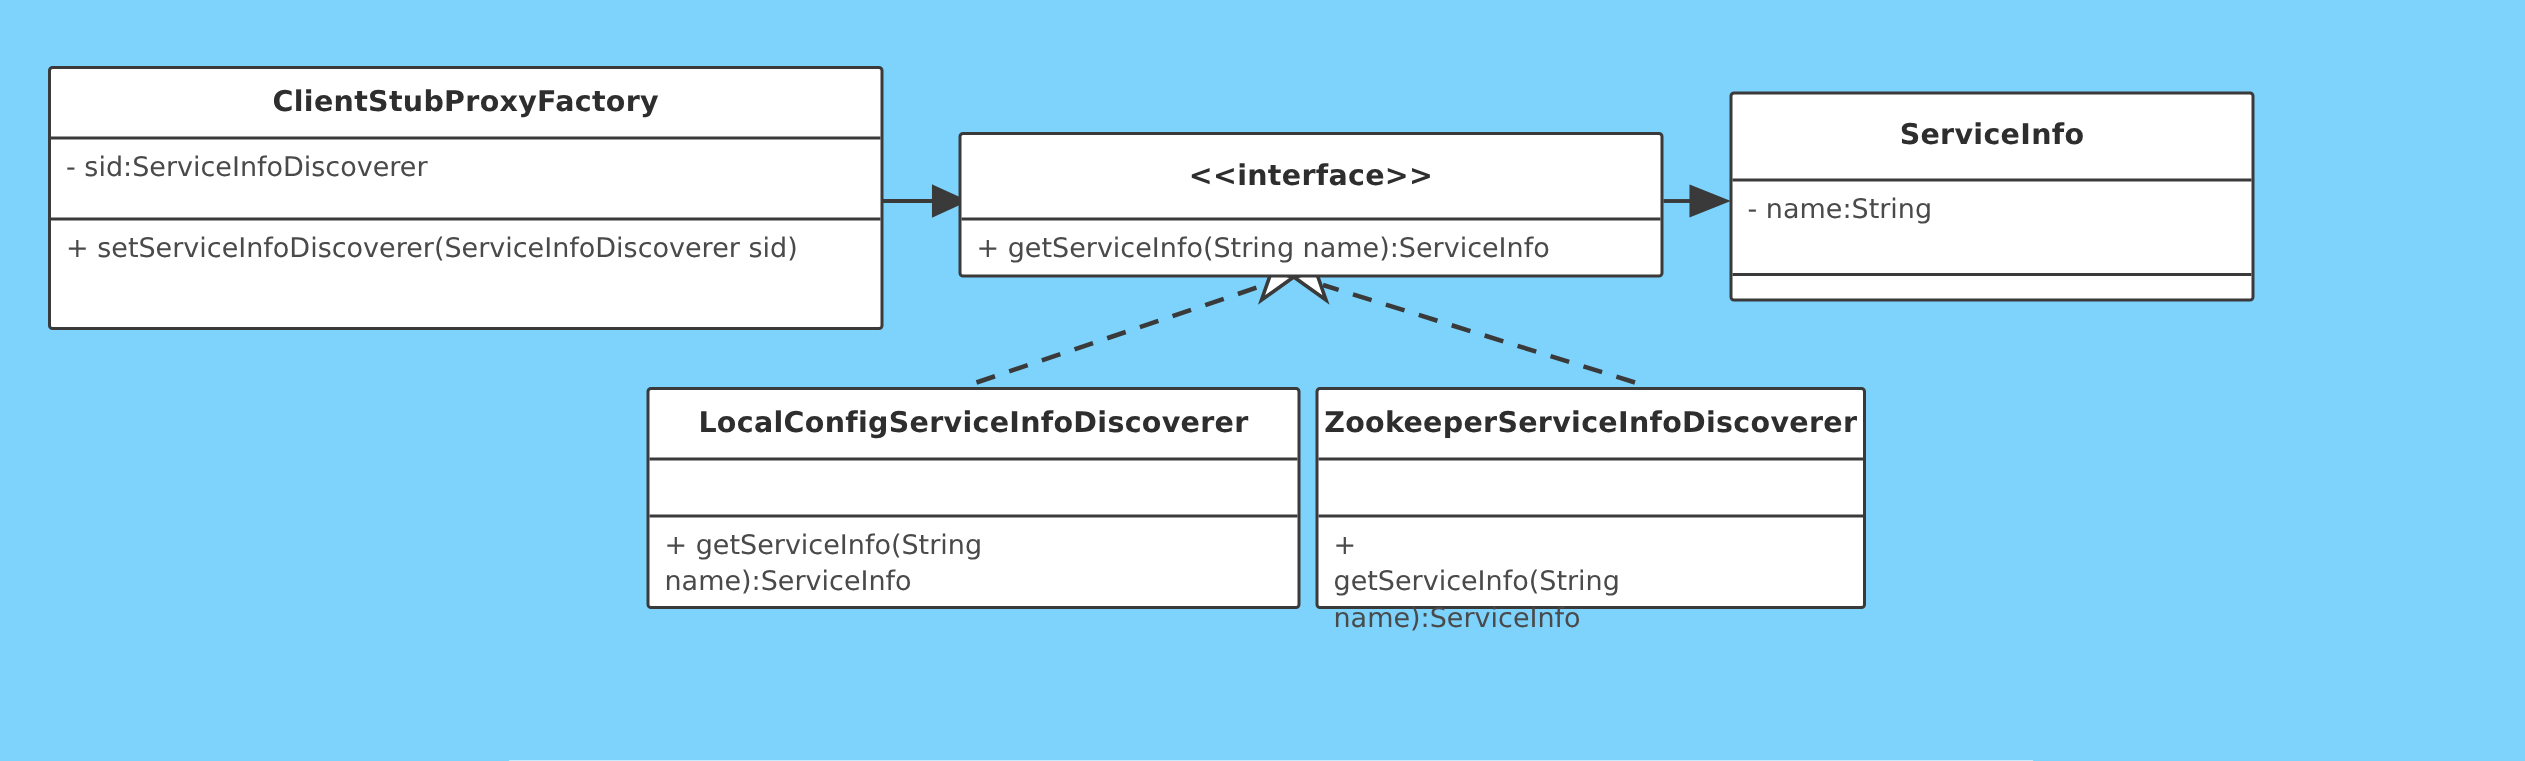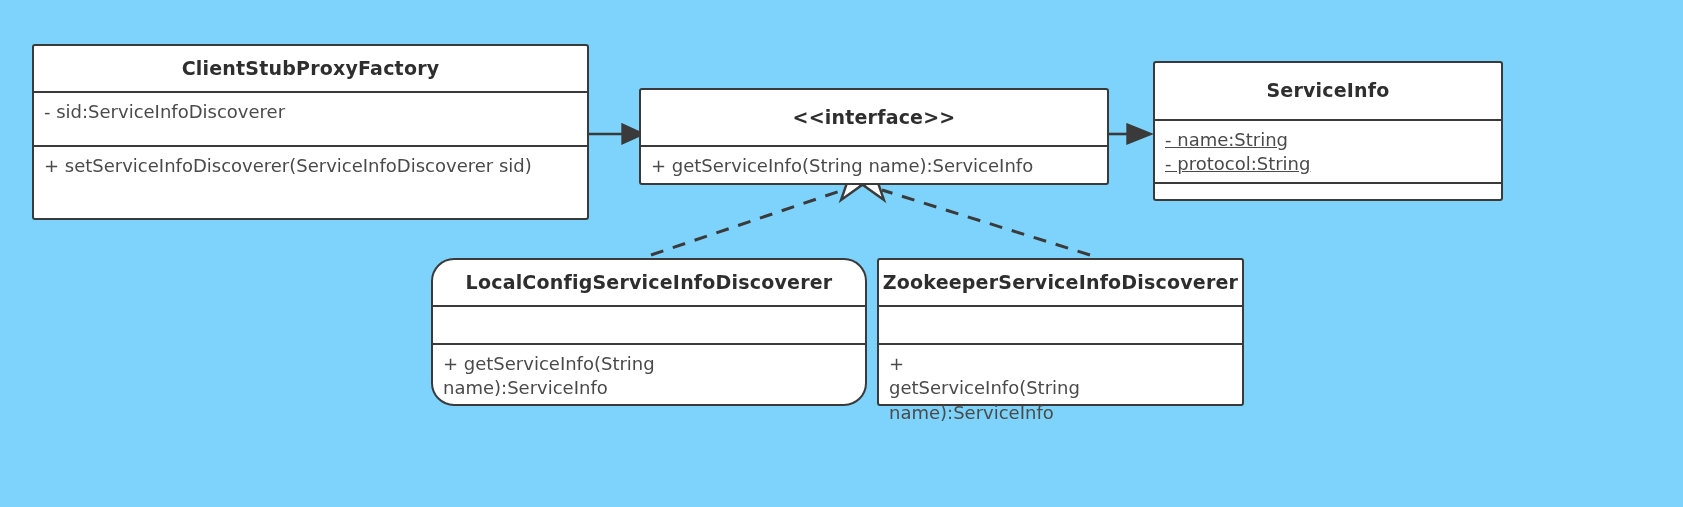--- a/index.html
+++ b/index.html
@@ -122,28 +122,27 @@
     <div class="uml-compartment">
       <div class="uml-line">+ getServiceInfo(String name):ServiceInfo</div>
     </div>
   </div>
 
   <div class="uml-box" style="left:1153px; top:61px; width:350px; height:140px;">
     <div class="uml-title" style="height:56px;">
       <span>ServiceInfo</span>
     </div>
     <div class="uml-sep"></div>
-    <div class="uml-compartment" style="height:61px;text-decoration:underline;">
+    <div class="uml-compartment" style="height:61px;">
       <div class="uml-line">- name:String</div>
-      <div class="uml-line">- protocol:String</div>
     </div>
     <div class="uml-sep"></div>
   </div>
 
-  <div class="uml-box" style="left:431px; top:258px; width:436px; height:148px;border-radius:23px;">
+  <div class="uml-box" style="left:431px; top:258px; width:436px; height:148px;">
     <div class="uml-title" style="height:45px;">
       <span>LocalConfigServiceInfoDiscoverer</span>
     </div>
     <div class="uml-sep"></div>
     <div class="uml-compartment empty"></div>
     <div class="uml-sep"></div>
     <div class="uml-compartment" style="padding-left:10px; padding-right:170px;">
       <div class="uml-line">+ getServiceInfo(String name):ServiceInfo</div>
     </div>
   </div>

